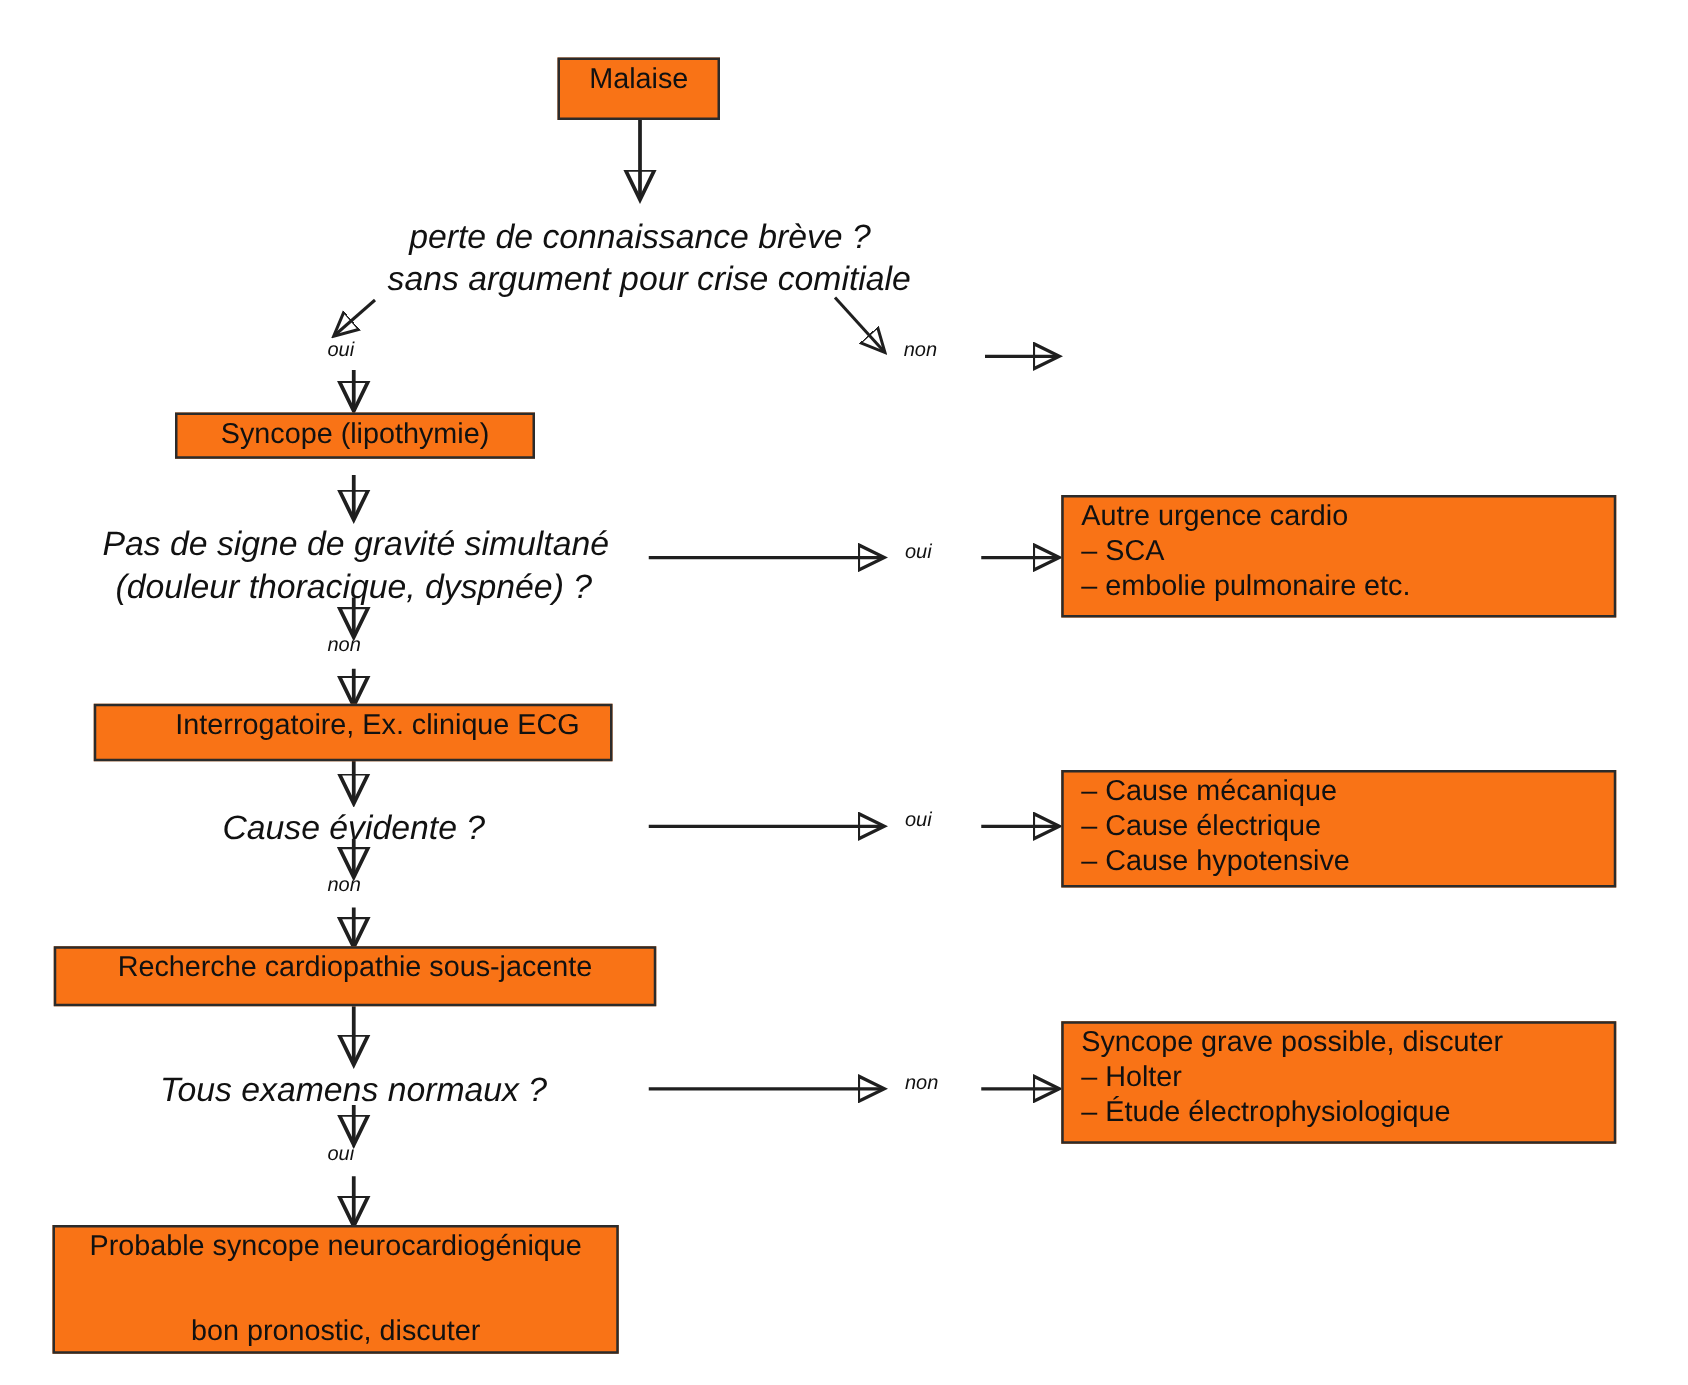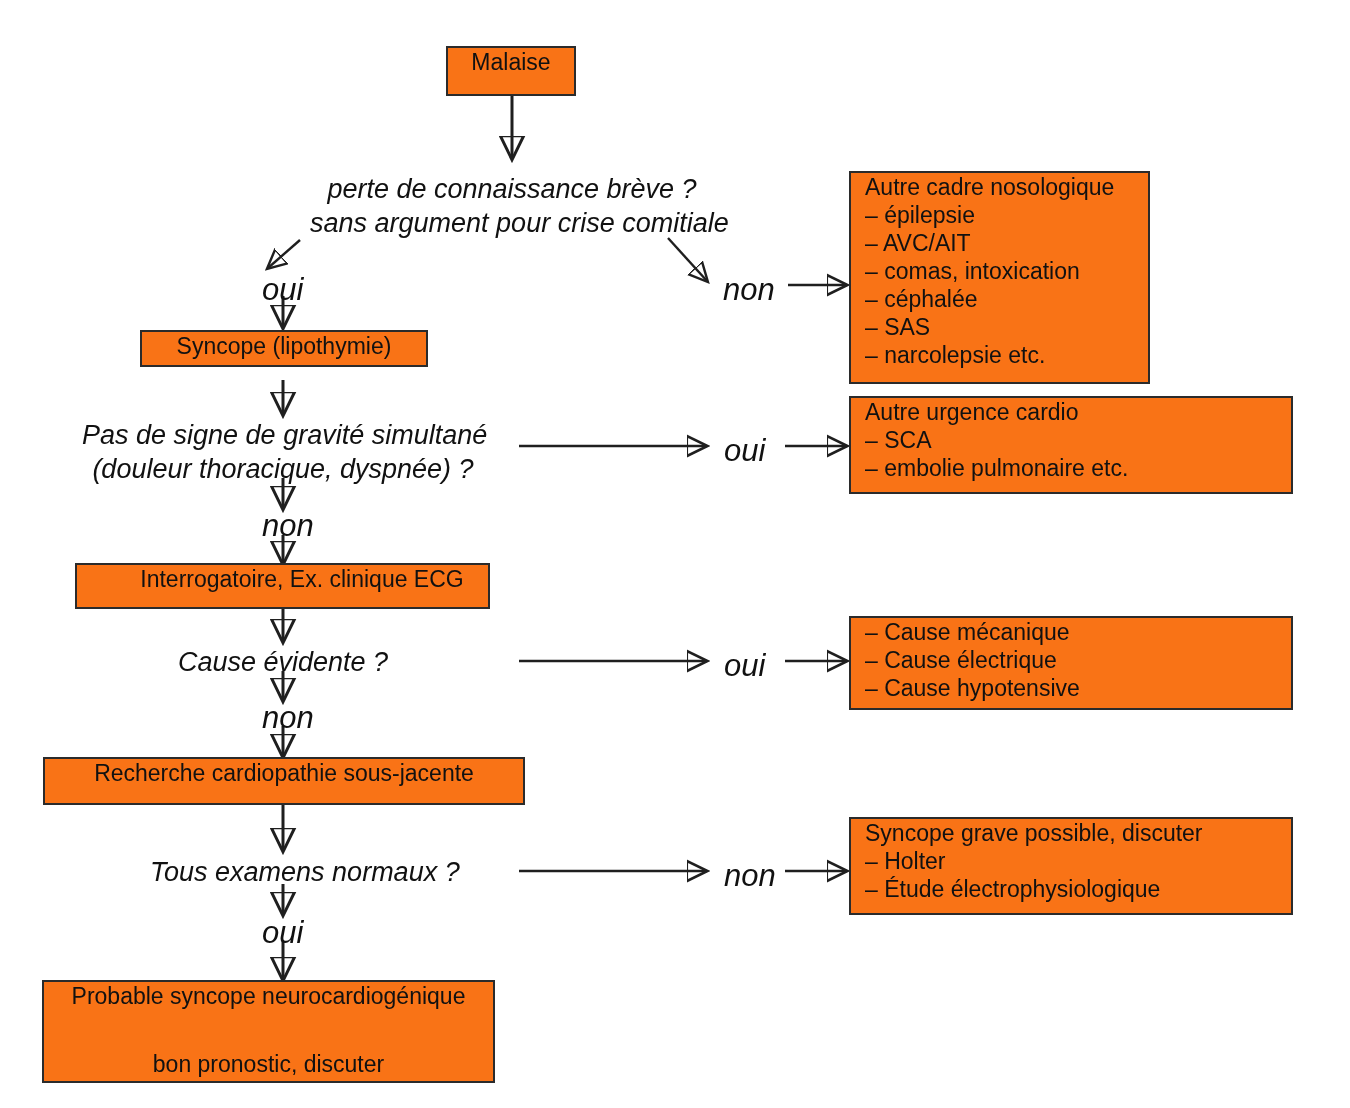--- a/index.html
+++ b/index.html
@@ -44,21 +44,21 @@
     text-align: center;
     color: #111111;
     white-space: nowrap;
   }
   .decision .ln { display: block; }
 
   
   .elabel {
     position: absolute;
     font-style: italic;
-    font-size: 31px;
+    font-size: 16px;
     color: #111111;
     white-space: nowrap;
   }
 
   
   #wires {
     position: absolute;
     left: 0; top: 0;
     width: 1350px;
     height: 1108px;
@@ -157,45 +157,36 @@
 
   <div class="decision" style="left:82px; top:418px; width:402px;">
     <span class="ln">Pas de signe de gravité simultané</span>
     <span class="ln">(douleur thoracique, dyspnée) ?</span>
   </div>
 
   <div class="decision" style="left:133px; top:645px; width:300px;">
     <span class="ln">Cause évidente ?</span>
   </div>
 
-  <div class="decision" style="left:150px; top:855px; width:300px;">
+  <div class="decision" style="left:128px; top:855px; width:300px;">
     <span class="ln">Tous examens normaux ?</span>
   </div>
 
   <div class="elabel" style="left:262px; top:272px;">oui</div>
   <div class="elabel" style="left:723px; top:272px;">non</div>
 
   <div class="elabel" style="left:724px; top:433px;">oui</div>
   <div class="elabel" style="left:262px; top:508px;">non</div>
 
   <div class="elabel" style="left:724px; top:648px;">oui</div>
   <div class="elabel" style="left:262px; top:700px;">non</div>
 
   <div class="elabel" style="left:724px; top:858px;">non</div>
   <div class="elabel" style="left:262px; top:915px;">oui</div>
 
-  <div class="node left" style="left:849px; top:171px; width:301px; height:213px;">
-    <span class="ln">Autre cadre nosologique</span>
-    <span class="ln">– épilepsie</span>
-    <span class="ln">– AVC/AIT</span>
-    <span class="ln">– comas, intoxication</span>
-    <span class="ln">– céphalée</span>
-    <span class="ln">– SAS</span>
-    <span class="ln">– narcolepsie etc.</span>
-  </div>
 
   <div class="node left" style="left:849px; top:396px; width:444px; height:98px;">
     <span class="ln">Autre urgence cardio</span>
     <span class="ln">– SCA</span>
     <span class="ln">– embolie pulmonaire etc.</span>
   </div>
 
   <div class="node left" style="left:849px; top:616px; width:444px; height:94px;">
     <span class="ln">– Cause mécanique</span>
     <span class="ln">– Cause électrique</span>

